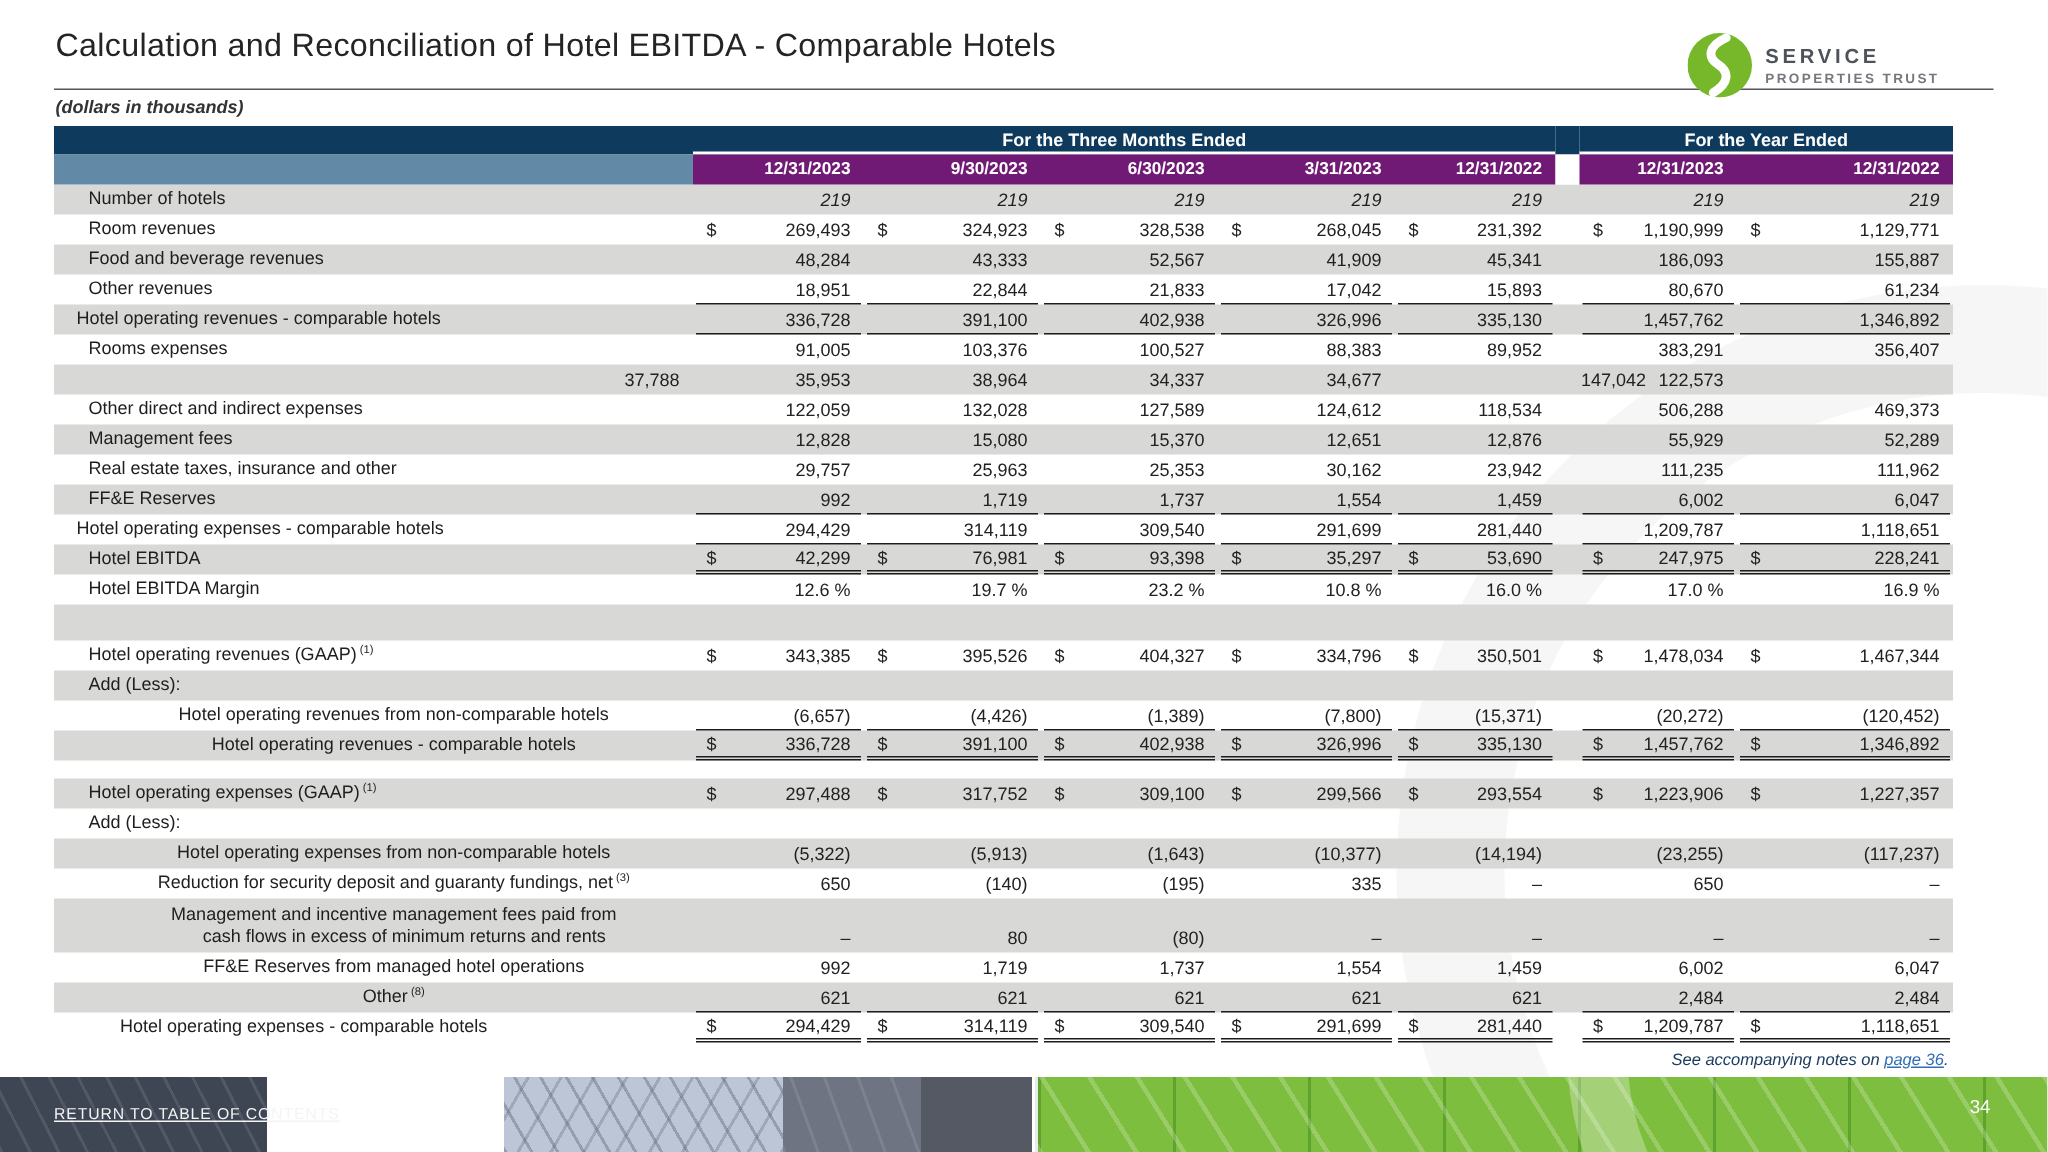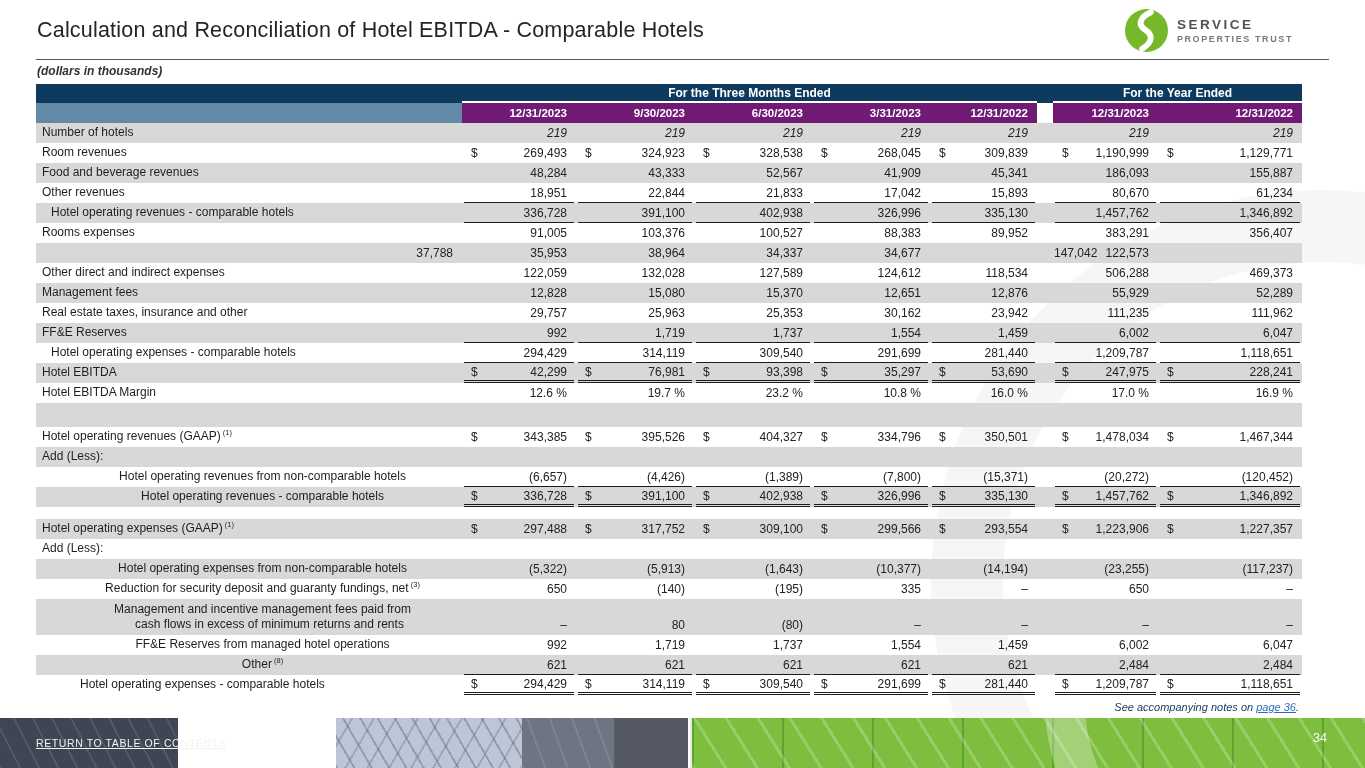--- a/index.html
+++ b/index.html
@@ -17,21 +17,21 @@
 
   .slide-title{
     position:absolute;left:37px;top:18px;width:1000px;
     font-size:21.5px;color:#242424;letter-spacing:0.2px;z-index:2;
   }
   .title-rule{position:absolute;left:36px;top:59px;width:1293px;height:0;
     border-top:1.6px solid #55565e;z-index:2;}
   .subtitle{position:absolute;left:37px;top:64px;font-size:12px;font-style:italic;color:#333;z-index:2;font-weight:bold;}
 
   
-  .logo{position:absolute;right:72px;top:9px;display:flex;align-items:center;gap:9px;z-index:2;}
+  .logo{position:absolute;right:72px;top:22px;display:flex;align-items:center;gap:9px;z-index:2;}
   .logo-mark{width:43px;height:43px;}
   .logo-text .l1{font-size:13.5px;font-weight:bold;letter-spacing:2.5px;color:#4d5358;}
   .logo-text .l2{font-size:9px;font-weight:bold;letter-spacing:1.6px;color:#75797e;margin-top:2px;}
 
   
   .table-wrap{position:absolute;left:36px;top:84px;width:1266px;z-index:1;}
   .trow,.hrow{display:grid;grid-template-columns:426px 114px 118px 118px 118px 107px 16px 105px 144px;}
   .hrow-top{height:19px;}
   .hrow-top .navy{background:#0e3a5d;}
   .hrow-top .span-cell{background:#0e3a5d;display:flex;align-items:center;justify-content:center;
@@ -40,21 +40,21 @@
   .hrow-dates .steel{background:#6289a6;}
   .hrow-dates .date-cell{background:#701a75;display:flex;align-items:center;justify-content:flex-end;
      padding-right:9px;color:#fff;font-weight:bold;font-size:11.5px;}
   .hrow-dates .gapw{background:#ffffff;}
 
   .trow{min-height:20px;align-items:stretch;}
   .trow.shade{background:#d8d8d6;}
   .trow.ital .val, .trow.ital .cur{font-style:italic;}
   .lbl{display:flex;flex-direction:column;justify-content:flex-end;
      font-size:12px;color:#1e1e1e;padding-bottom:3px;line-height:1.25;}
-  .ind0{padding-left:6px;} .ind1{padding-left:15px;} .ind2{padding-left:27px;align-items:center;} .ind3{padding-left:44px;}
+  .ind0{padding-left:6px;margin-left:17px;} .ind1{padding-left:15px;} .ind2{padding-left:27px;align-items:center;} .ind3{padding-left:44px;}
   .lbl sup{font-size:7.5px;line-height:0;}
   .lbl2{padding-left:14px;}
   .cell{display:flex;align-items:flex-end;}
   .cell .in{flex:1;display:flex;justify-content:space-between;align-items:baseline;
      margin:0 2px;padding:0 7px 3px 7px;font-size:12px;}
   .cell .in.ul{border-bottom:1.5px solid #1c1c1c;padding-bottom:2px;}
   .cell .in.dl{border-bottom:3px double #1c1c1c;padding-bottom:1px;}
   .cur{min-width:8px;text-align:left;}
   .val{text-align:right;white-space:nowrap;}
 
@@ -195,21 +195,21 @@
         </div>
         <div class="cell">
           <div class="in">
             <span class="cur">$</span>
             <span class="val">268,045</span>
           </div>
         </div>
         <div class="cell">
           <div class="in">
             <span class="cur">$</span>
-            <span class="val">309,839</span>
+            <span class="val">231,392</span>
           </div>
         </div>
         <div></div>
         <div class="cell">
           <div class="in">
             <span class="cur">$</span>
             <span class="val">1,190,999</span>
           </div>
         </div>
         <div class="cell">

